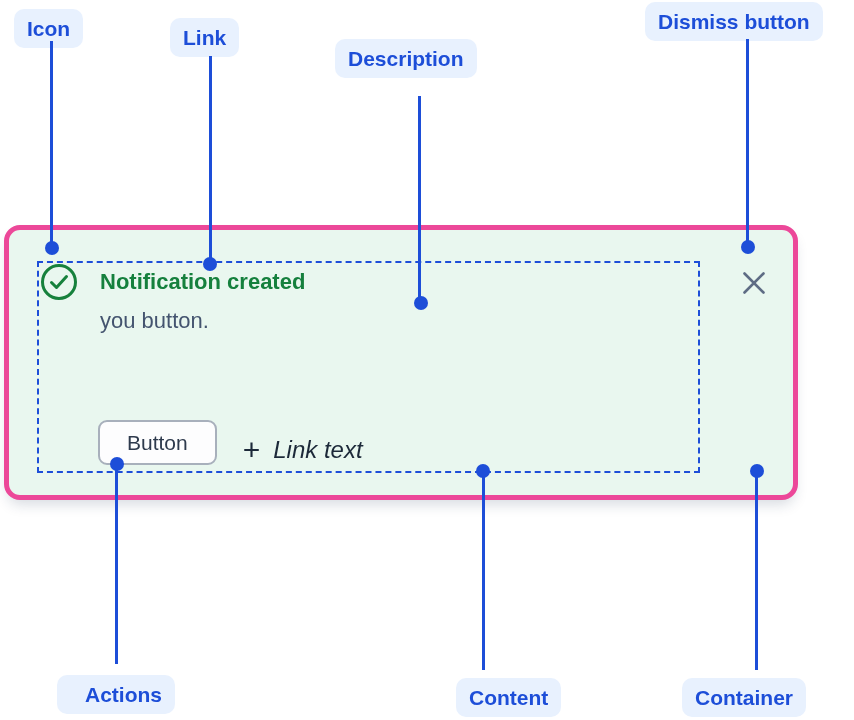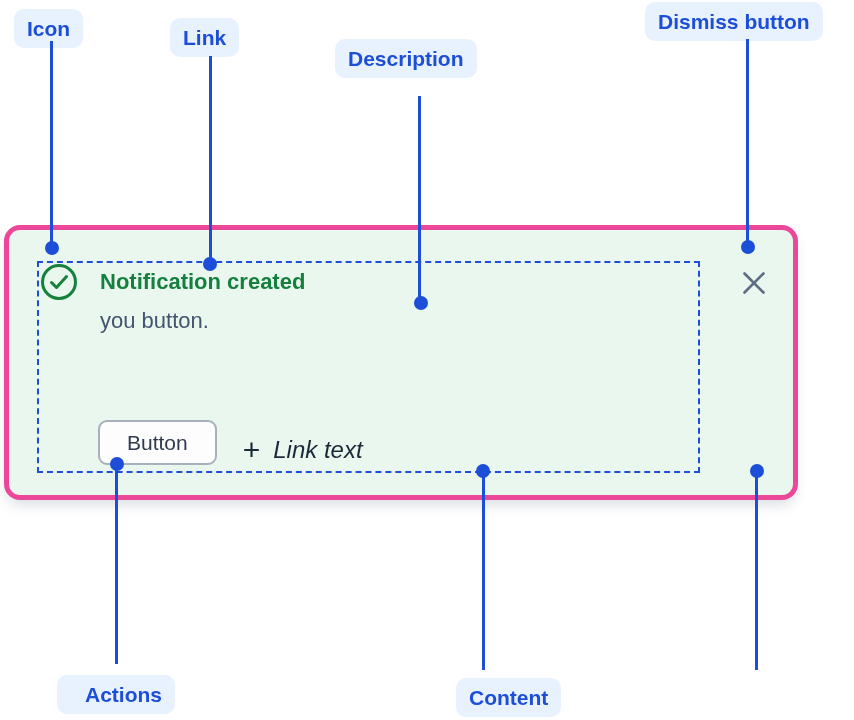--- a/index.html
+++ b/index.html
@@ -61,20 +61,21 @@
 
 <div class="stage">
 
   <div class="pill" style="left:14px;top:9px;">Icon</div>
   <div class="pill" style="left:170px;top:18px;">Link</div>
   <div class="pill" style="left:335px;top:39px;">Description</div>
   <div class="pill" style="left:645px;top:2px;">Dismiss button</div>
 
   <div class="pill" style="left:57px;top:675px;padding-left:28px;">Actions</div>
   <div class="pill" style="left:428px;top:678px;margin-left:28px;">Content</div>
+  <div class="pill" style="left:682px;top:678px;">Container</div>
 
   <div class="toast">
     <div class="content-box"></div>
 
     <span class="status-icon">
       <svg width="40" height="40" viewBox="0 0 40 40">
         <circle cx="20" cy="20" r="16.5" fill="none" stroke="#16813c" stroke-width="3"></circle>
         <path d="M12.5 20.5 L17.5 25.5 L27.5 14.5" fill="none" stroke="#16813c" stroke-width="3" stroke-linecap="round" stroke-linejoin="round"></path>
       </svg>
     </span>

